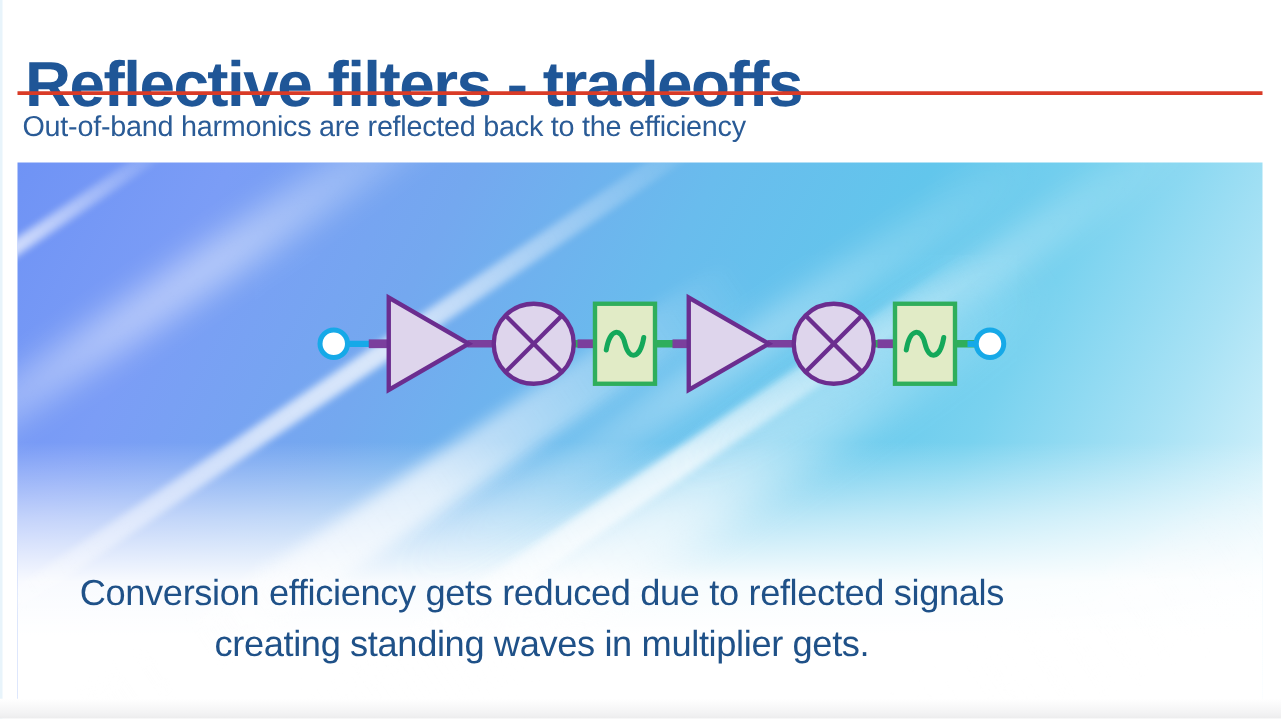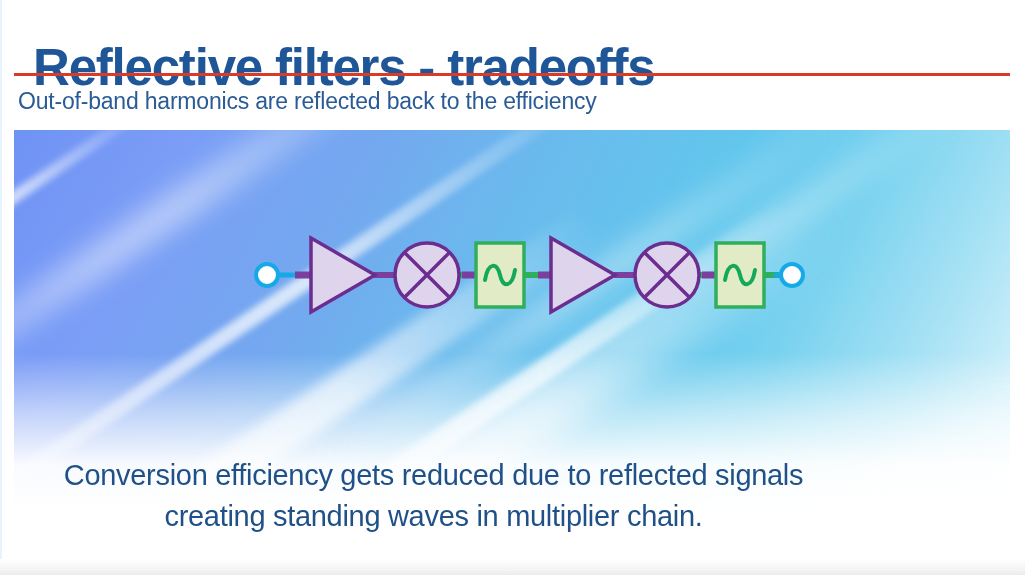--- a/index.html
+++ b/index.html
@@ -19,21 +19,20 @@
   
   #title{
     position:absolute;
     left:20px;top:6px;
     font-size:51px;
     font-weight:bold;
     letter-spacing:-1.2px;
     color:#1f5697;
     white-space:nowrap;
     line-height:1.1;
-    margin-left:13px;
   }
   #rule{
     position:absolute;
     left:14px;top:73px;
     width:996px;height:3px;
     background:#d93b27;
   }
   #subtitle{
     position:absolute;
     left:18px;top:88px;
@@ -201,18 +200,18 @@
 
       <g>
         <circle cx="778" cy="145" r="11" fill="#ffffff" stroke="#16a9e8" stroke-width="4"></circle>
       </g>
 
     </svg>
   </div>
 
   <div id="caption">
     <span class="cl">Conversion efficiency gets reduced due to reflected signals</span>
-    <span class="cl">creating standing waves in multiplier chain.</span>
+    <span class="cl">creating standing waves in multiplier gets.</span>
   </div>
 
   <div id="footer-band"></div>
 
 </div>
 
 </body></html>

